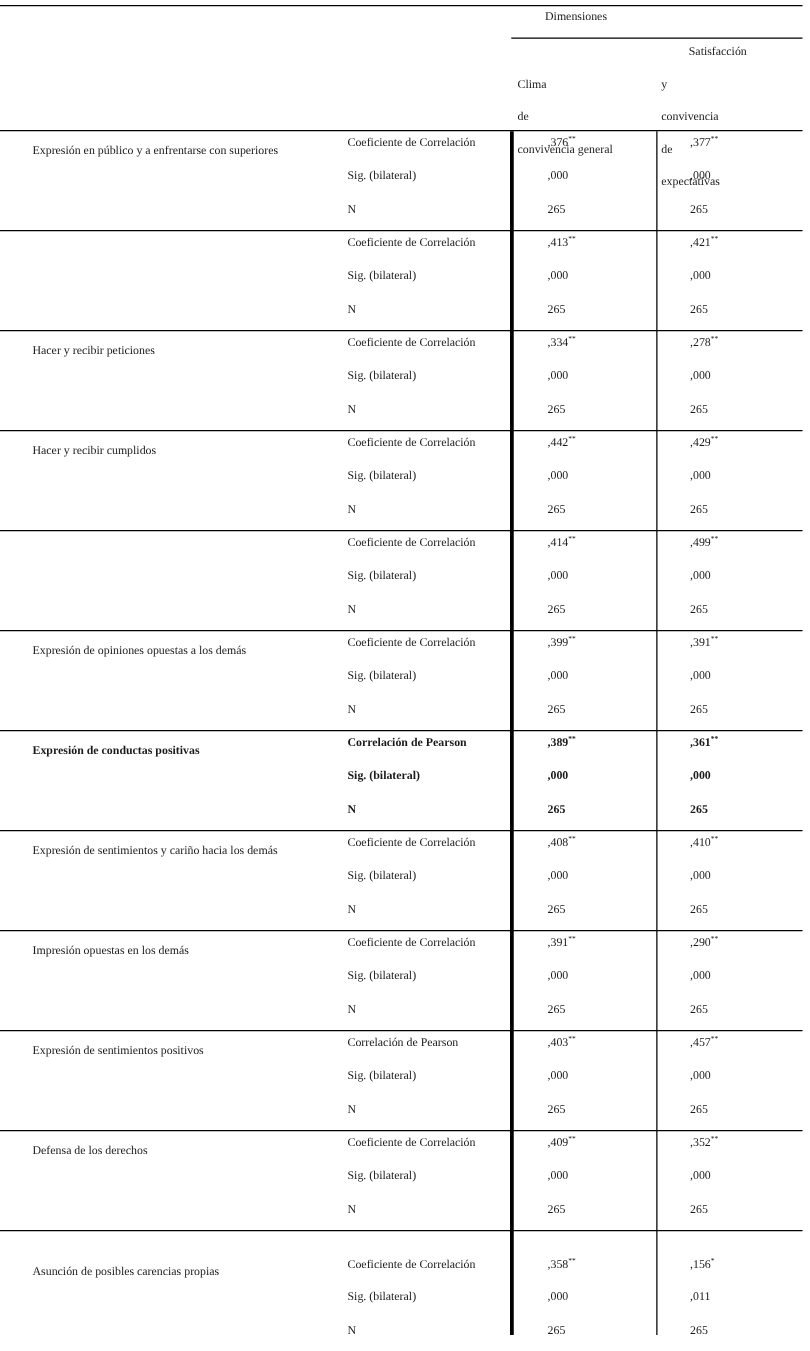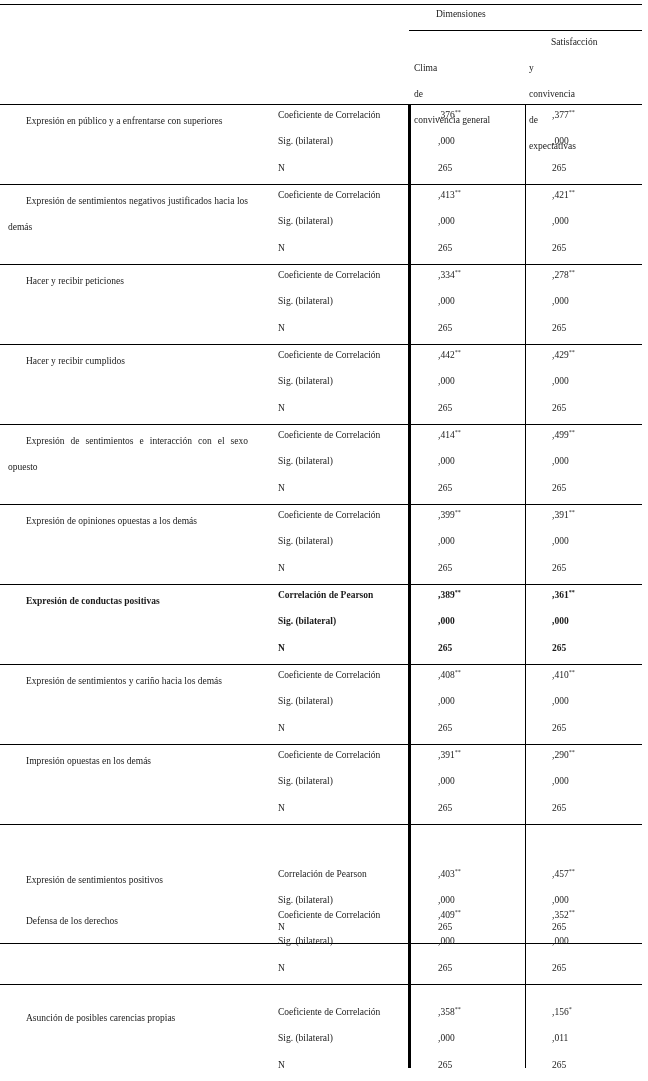--- a/index.html
+++ b/index.html
@@ -167,21 +167,20 @@
 
     <div class="v1 r0"><span>,376</span><sup>**</sup></div>
     <div class="v1 r1">,000</div>
     <div class="v1 r2">265</div>
 
     <div class="v2 r0"><span>,377</span><sup>**</sup></div>
     <div class="v2 r1">,000</div>
     <div class="v2 r2">265</div>
   </div>
       <div class="group" style="top: 181px;">
-    <div class="label">Expresión de sentimientos negativos justificados hacia los demás</div>
     <div class="stat r0">Coeficiente de Correlación</div>
     <div class="stat r1">Sig. (bilateral)</div>
     <div class="stat r2">N</div>
 
     <div class="v1 r0"><span>,413</span><sup>**</sup></div>
     <div class="v1 r1">,000</div>
     <div class="v1 r2">265</div>
 
     <div class="v2 r0"><span>,421</span><sup>**</sup></div>
     <div class="v2 r1">,000</div>
@@ -209,21 +208,20 @@
 
     <div class="v1 r0"><span>,442</span><sup>**</sup></div>
     <div class="v1 r1">,000</div>
     <div class="v1 r2">265</div>
 
     <div class="v2 r0"><span>,429</span><sup>**</sup></div>
     <div class="v2 r1">,000</div>
     <div class="v2 r2">265</div>
   </div>
       <div class="group" style="top: 421px;">
-    <div class="label">Expresión de sentimientos e interacción con el sexo opuesto</div>
     <div class="stat r0">Coeficiente de Correlación</div>
     <div class="stat r1">Sig. (bilateral)</div>
     <div class="stat r2">N</div>
 
     <div class="v1 r0"><span>,414</span><sup>**</sup></div>
     <div class="v1 r1">,000</div>
     <div class="v1 r2">265</div>
 
     <div class="v2 r0"><span>,499</span><sup>**</sup></div>
     <div class="v2 r1">,000</div>
@@ -278,21 +276,21 @@
     <div class="stat r2">N</div>
 
     <div class="v1 r0"><span>,391</span><sup>**</sup></div>
     <div class="v1 r1">,000</div>
     <div class="v1 r2">265</div>
 
     <div class="v2 r0"><span>,290</span><sup>**</sup></div>
     <div class="v2 r1">,000</div>
     <div class="v2 r2">265</div>
   </div>
-      <div class="group" style="top: 860px;">
+      <div class="group" style="top: 821px;">
     <div class="label">Expresión de sentimientos positivos</div>
     <div class="stat r0">Correlación de Pearson</div>
     <div class="stat r1">Sig. (bilateral)</div>
     <div class="stat r2">N</div>
 
     <div class="v1 r0"><span>,403</span><sup>**</sup></div>
     <div class="v1 r1">,000</div>
     <div class="v1 r2">265</div>
 
     <div class="v2 r0"><span>,457</span><sup>**</sup></div>

